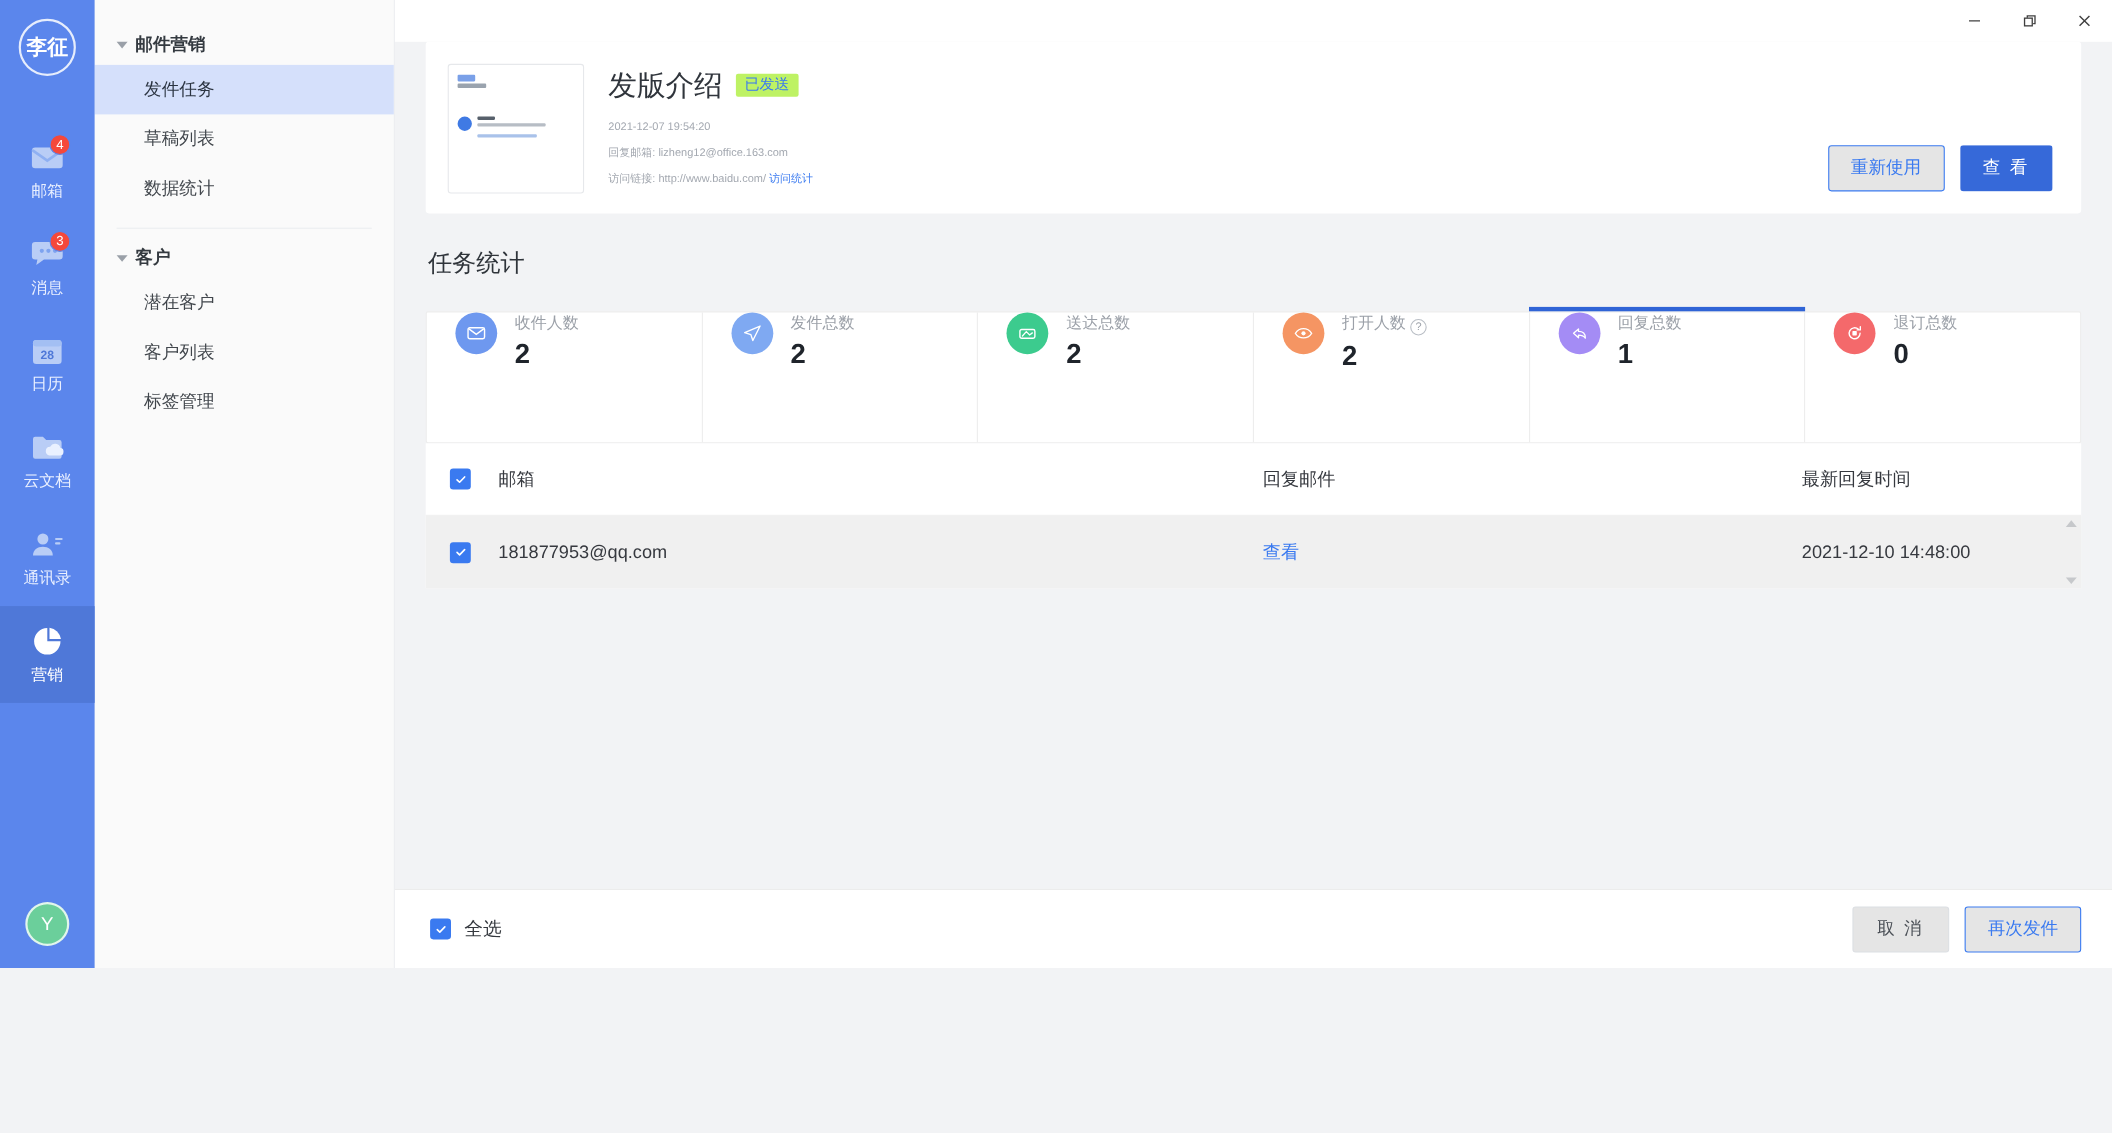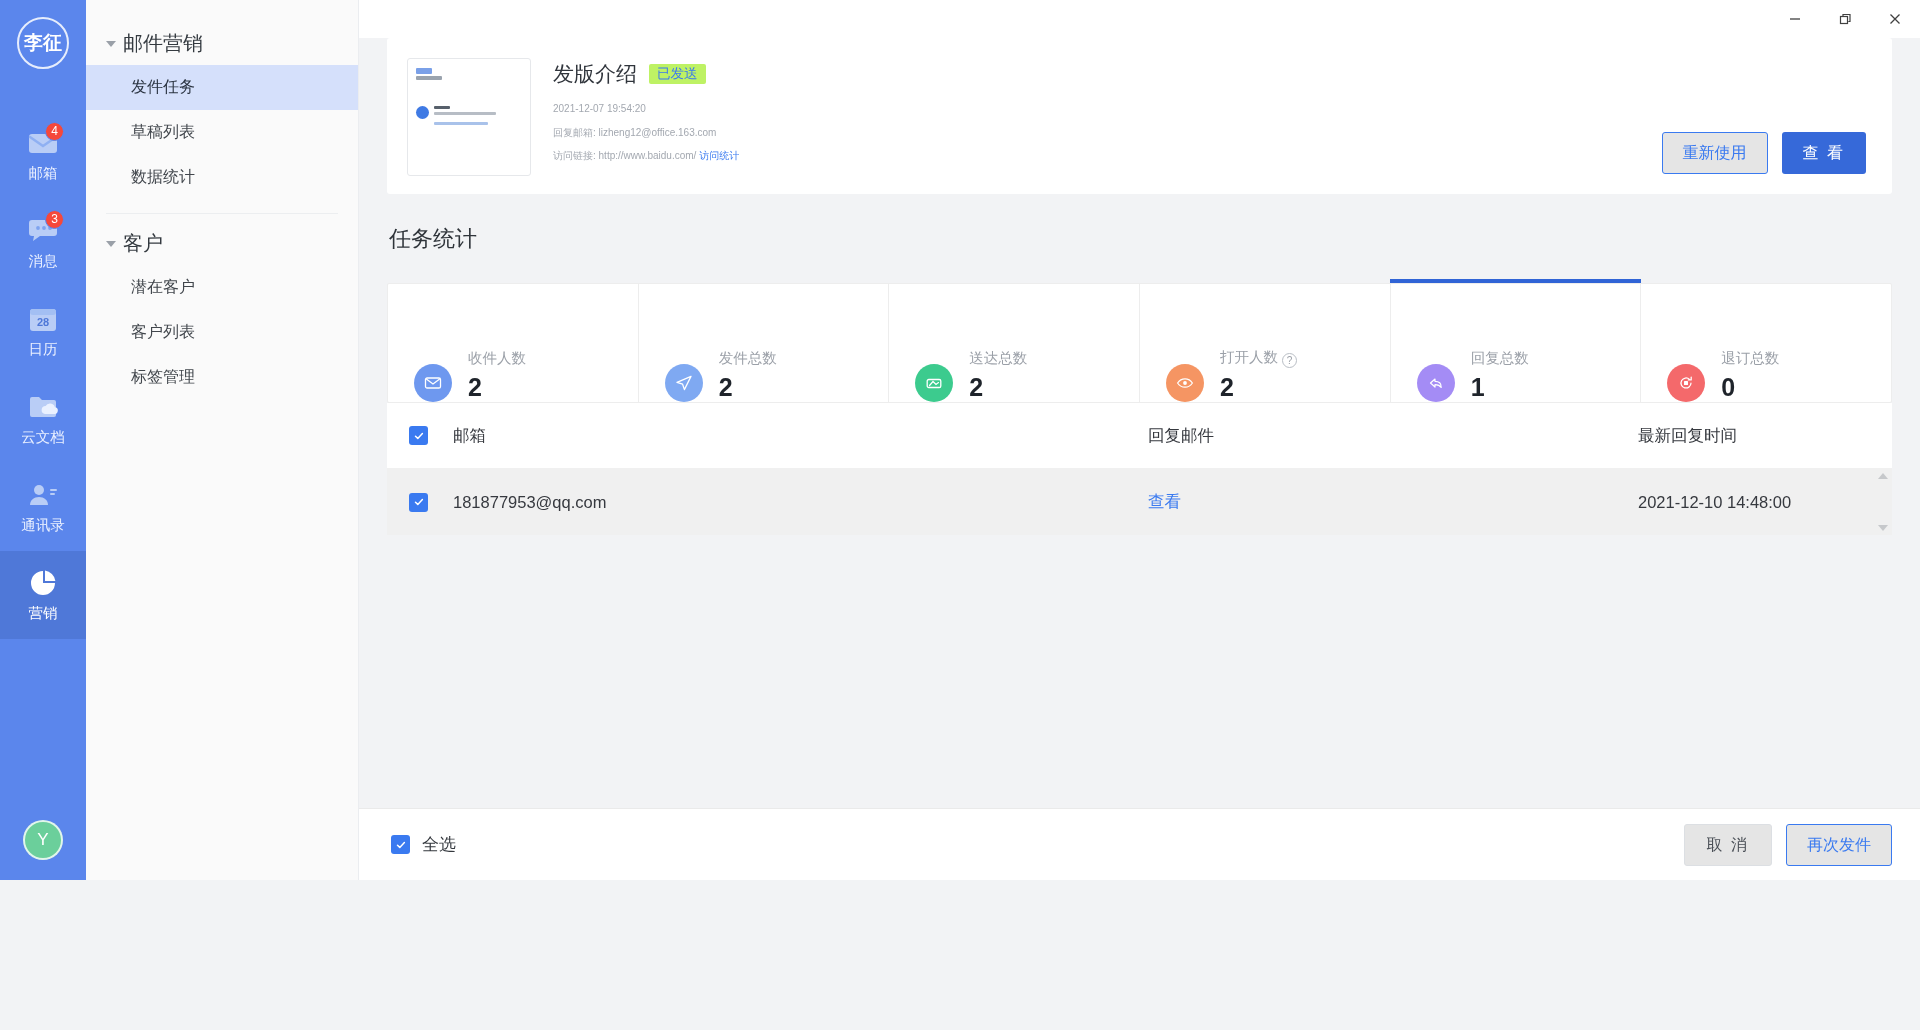--- a/index.html
+++ b/index.html
@@ -45,21 +45,21 @@
     display: flex; align-items: center; justify-content: center;
   }
 
   
   .subnav {
     width: 273px; flex: 0 0 273px; background: #fafafa;
     border-right: 1px solid #ebedf0; padding-top: 22px;
   }
   .nav-group-title {
     display: flex; align-items: center; gap: 7px;
-    padding: 8px 0 8px 20px; color: #343a40; font-size: 20px;
+    padding: 8px 0 8px 20px; color: #343a40; font-size: 16px; font-weight: bold;
   }
   .caret { width: 0; height: 0; border-left: 5px solid transparent;
     border-right: 5px solid transparent; border-top: 6px solid #9aa0a8; }
   .nav-item {
     height: 45px; display: flex; align-items: center; padding-left: 45px;
     font-size: 16px; color: #41464c; cursor: pointer;
   }
   .nav-item.active { background: #d5e0fb; color: #2b3442; }
   .nav-sep { height: 1px; background: #eceef0; margin: 13px 20px 8px 20px; }
 
@@ -95,41 +95,41 @@
   .thumb .tl2 { width: 26px; height: 4px; background: #9aa3ae; border-radius: 1px; }
   .thumb .brow { display: flex; gap: 5px; margin-top: 26px; }
   .thumb .bdot { width: 13px; height: 13px; border-radius: 50%; background: #3f7ae4; flex: 0 0 13px; }
   .thumb .blines div { height: 3px; border-radius: 1px; margin-bottom: 3px; }
   .thumb .bl-a { width: 16px; background: #57606b; }
   .thumb .bl-b { width: 62px; background: #b7bdc5; }
   .thumb .bl-c { width: 54px; background: #a9c2ea; margin-top: 7px !important; }
 
   .task-info { flex: 1; padding-top: 2px; }
   .task-title-row { display: flex; align-items: center; gap: 12px; margin-bottom: 9px; }
-  .task-title { font-size: 21px; color: #30353c; }
+  .task-title { font-size: 26px; color: #30353c; }
   .tag-sent {
     background: #bef264; color: #3a7af0; font-size: 13.5px;
     padding: 3px 8px; border-radius: 2px; line-height: 1.1;
   }
   .meta { font-size: 10px; color: #a3a8b0; line-height: 23.5px; }
   .meta a.link { color: #3a7af0; text-decoration: none; cursor: pointer; }
   .task-actions { display: flex; gap: 14px; align-self: flex-end; padding-bottom: 2px; }
   .btn {
     font-size: 16px; border-radius: 3px; cursor: pointer; line-height: 1;
     padding: 12px 20px; border: 1px solid transparent; background: #e5e5e5;
   }
   .btn-outline { border-color: #3a7af0; color: #3a7af0; }
   .btn-primary { background: #3669d9; color: #fff; letter-spacing: 2px; }
 
   
   .section-title { font-size: 22px; color: #2f343a; margin: 30px 0 29px 2px; }
   .stats { display: flex; background: #fff; border: 1px solid #ededed; border-radius: 2px; }
   .stat {
     flex: 1; height: 118px; border-right: 1px solid #ededed;
-    display: flex; align-items: flex-end; gap: 16px; padding: 0 26px;
+    display: flex; align-items: flex-start; gap: 16px; padding: 0 26px;
     position: relative; cursor: pointer;
   }
   .stat:last-child { border-right: none; }
   .stat.active::before {
     content: ""; position: absolute; left: -1px; right: -1px; top: -5px;
     height: 4px; background: #3064d6;
   }
   .stat-ico {
     width: 38px; height: 38px; border-radius: 50%; flex: 0 0 38px;
     display: flex; align-items: center; justify-content: center; color: #fff;

